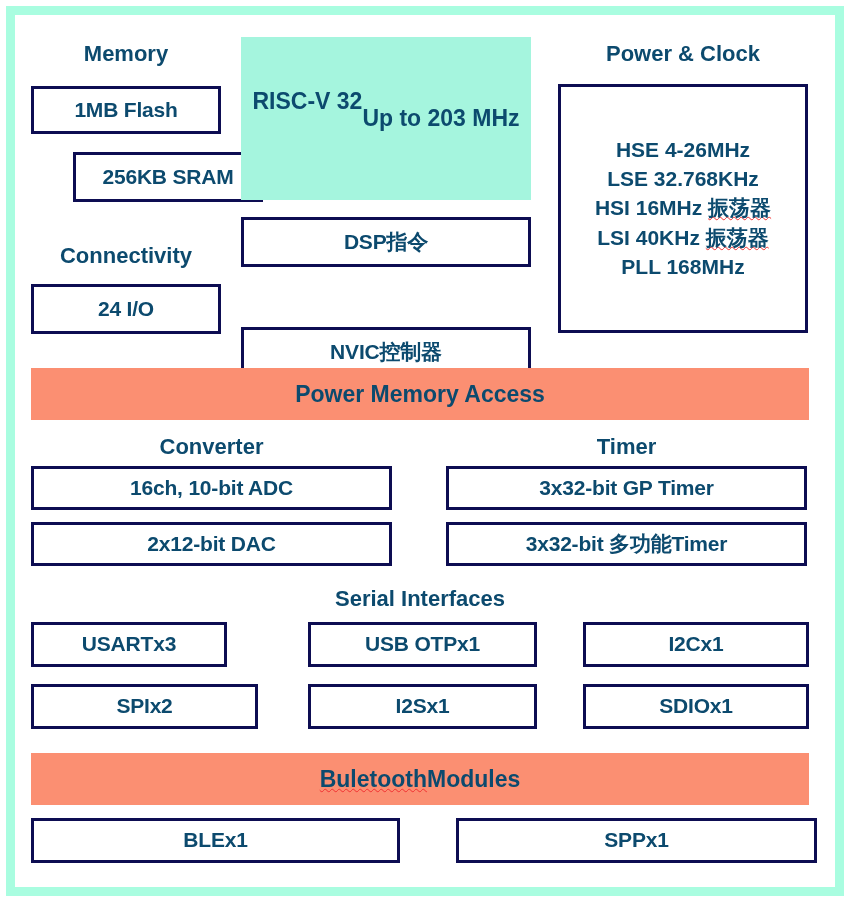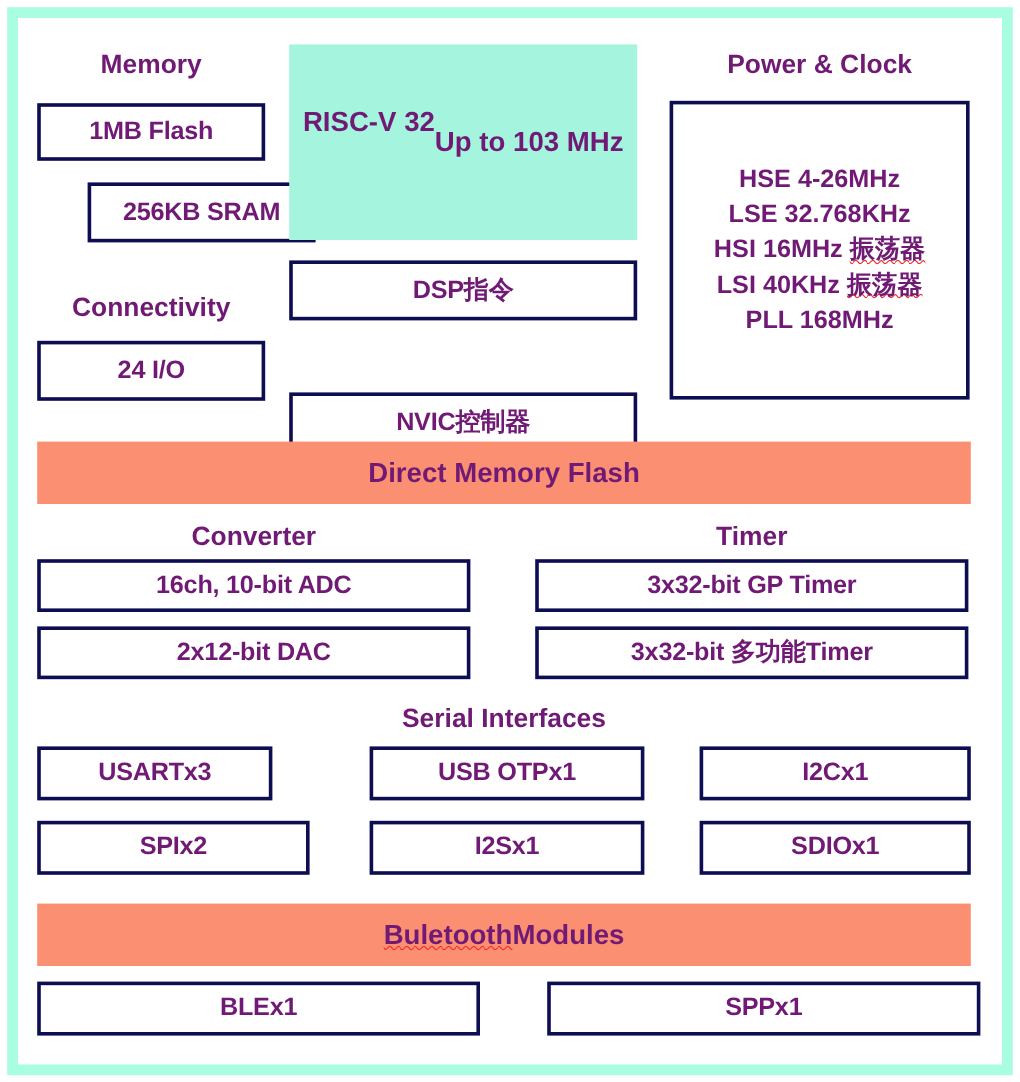--- a/index.html
+++ b/index.html
@@ -32,21 +32,21 @@
   }
 
   
   .node {
     position: absolute;
     box-sizing: border-box;
     display: flex;
     align-items: center;
     justify-content: center;
     text-align: right;
-    color: #701a75;
+    color: #0c4a6e;
     font-weight: bold;
     line-height: 1.15;
   }
 
   
   .block {
     background: #ffffff;
     border: 3px solid #0d0d52;
     font-size: 21px;
     letter-spacing: -0.2px;
@@ -113,21 +113,21 @@
   <div class="node block" style="left:31px; top:86px; width:190px; height:48px;">1MB Flash</div>
 
   <div class="node block" style="left:31px; top:152px; width:190px; height:50px;margin-left:42px;">256KB SRAM</div>
 
   <div class="node heading" style="left:31px; top:238px; width:190px; height:36px;">Connectivity</div>
 
   <div class="node block" style="left:31px; top:284px; width:190px; height:50px;">24 I/O</div>
 
   <div class="node cpu" style="left:241px; top:37px; width:290px; height:163px;">
     <span class="cpu-line first">RISC-V 32</span>
-    <span class="cpu-line">Up to 103 MHz</span>
+    <span class="cpu-line">Up to 203 MHz</span>
   </div>
 
   <div class="node block" style="left:241px; top:217px; width:290px; height:50px;">DSP指令</div>
 
   <div class="node block" style="left:241px; top:283px; width:290px; height:50px;margin-top:44px;">NVIC控制器</div>
 
   <div class="node heading" style="left:558px; top:36px; width:250px; height:36px;">Power &amp; Clock</div>
 
   <div class="node clockbox" style="left:558px; top:84px; width:250px; height:249px;">
     <span class="clk-line">
@@ -140,21 +140,21 @@
       <span>HSI 16MHz </span><span class="spell">振荡器</span>
     </span>
     <span class="clk-line">
       <span>LSI 40KHz </span><span class="spell">振荡器</span>
     </span>
     <span class="clk-line">
       <span>PLL 168MHz</span>
     </span>
   </div>
 
-  <div class="node banner" style="left:31px; top:368px; width:778px; height:52px;">Direct Memory Flash</div>
+  <div class="node banner" style="left:31px; top:368px; width:778px; height:52px;">Power Memory Access</div>
 
   <div class="node heading" style="left:31px; top:430px; width:361px; height:34px;">Converter</div>
 
   <div class="node heading" style="left:446px; top:430px; width:361px; height:34px;">Timer</div>
 
   <div class="node block" style="left:31px; top:466px; width:361px; height:44px;">16ch, 10-bit ADC</div>
 
   <div class="node block" style="left:446px; top:466px; width:361px; height:44px;">3x32-bit GP Timer</div>
 
   <div class="node block" style="left:31px; top:522px; width:361px; height:44px;">2x12-bit DAC</div>

